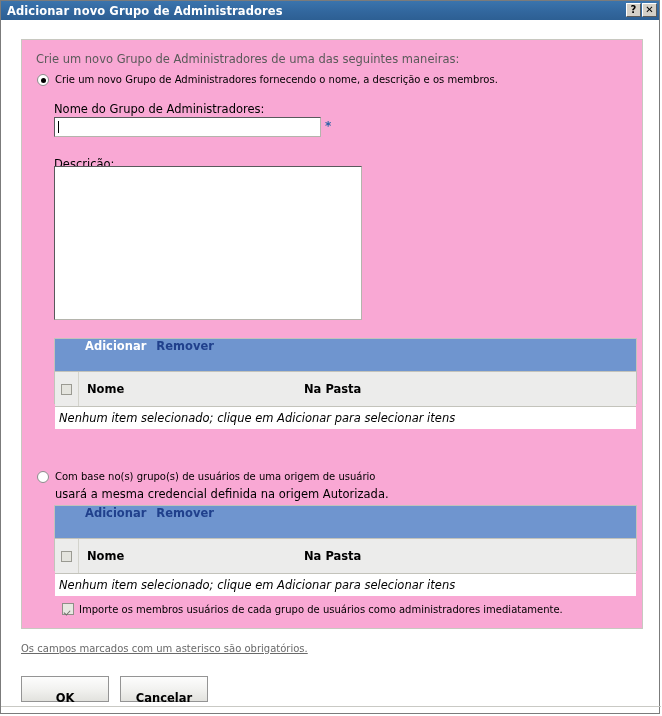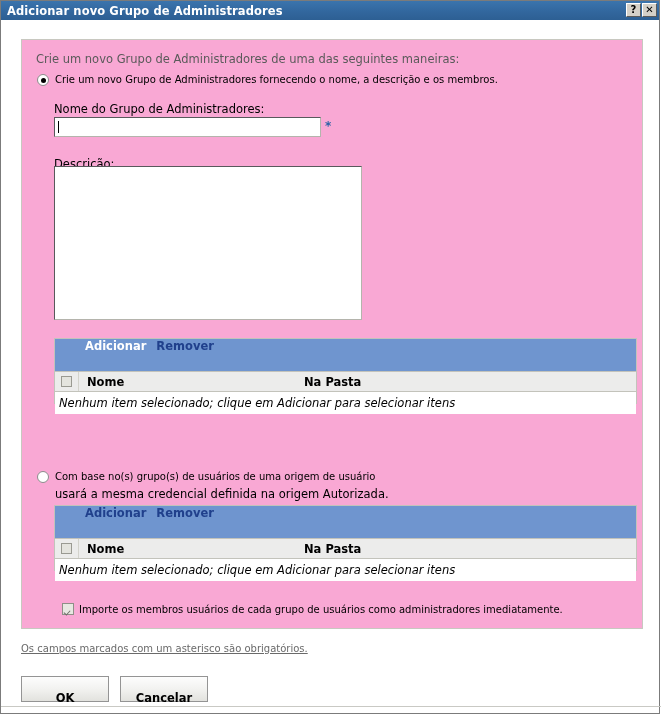--- a/index.html
+++ b/index.html
@@ -187,21 +187,21 @@
   }
   .grid-link {
     font-size: 11.5px;
     font-weight: bold;
     cursor: pointer;
     white-space: nowrap;
   }
   .grid-link.active { color: #ffffff; }
   .grid-link.disabled { color: #20408c; cursor: default; }
   .grid-head {
-    height: 21px;
+    height: 36px;
     background: #ececeb;
     border-top: 1px solid #c3c3bb;
     border-bottom: 1px solid #c3c3bb;
     display: flex;
     align-items: center;
     box-sizing: border-box;
     position: relative;
   }
   .head-check-cell {
     width: 24px;

